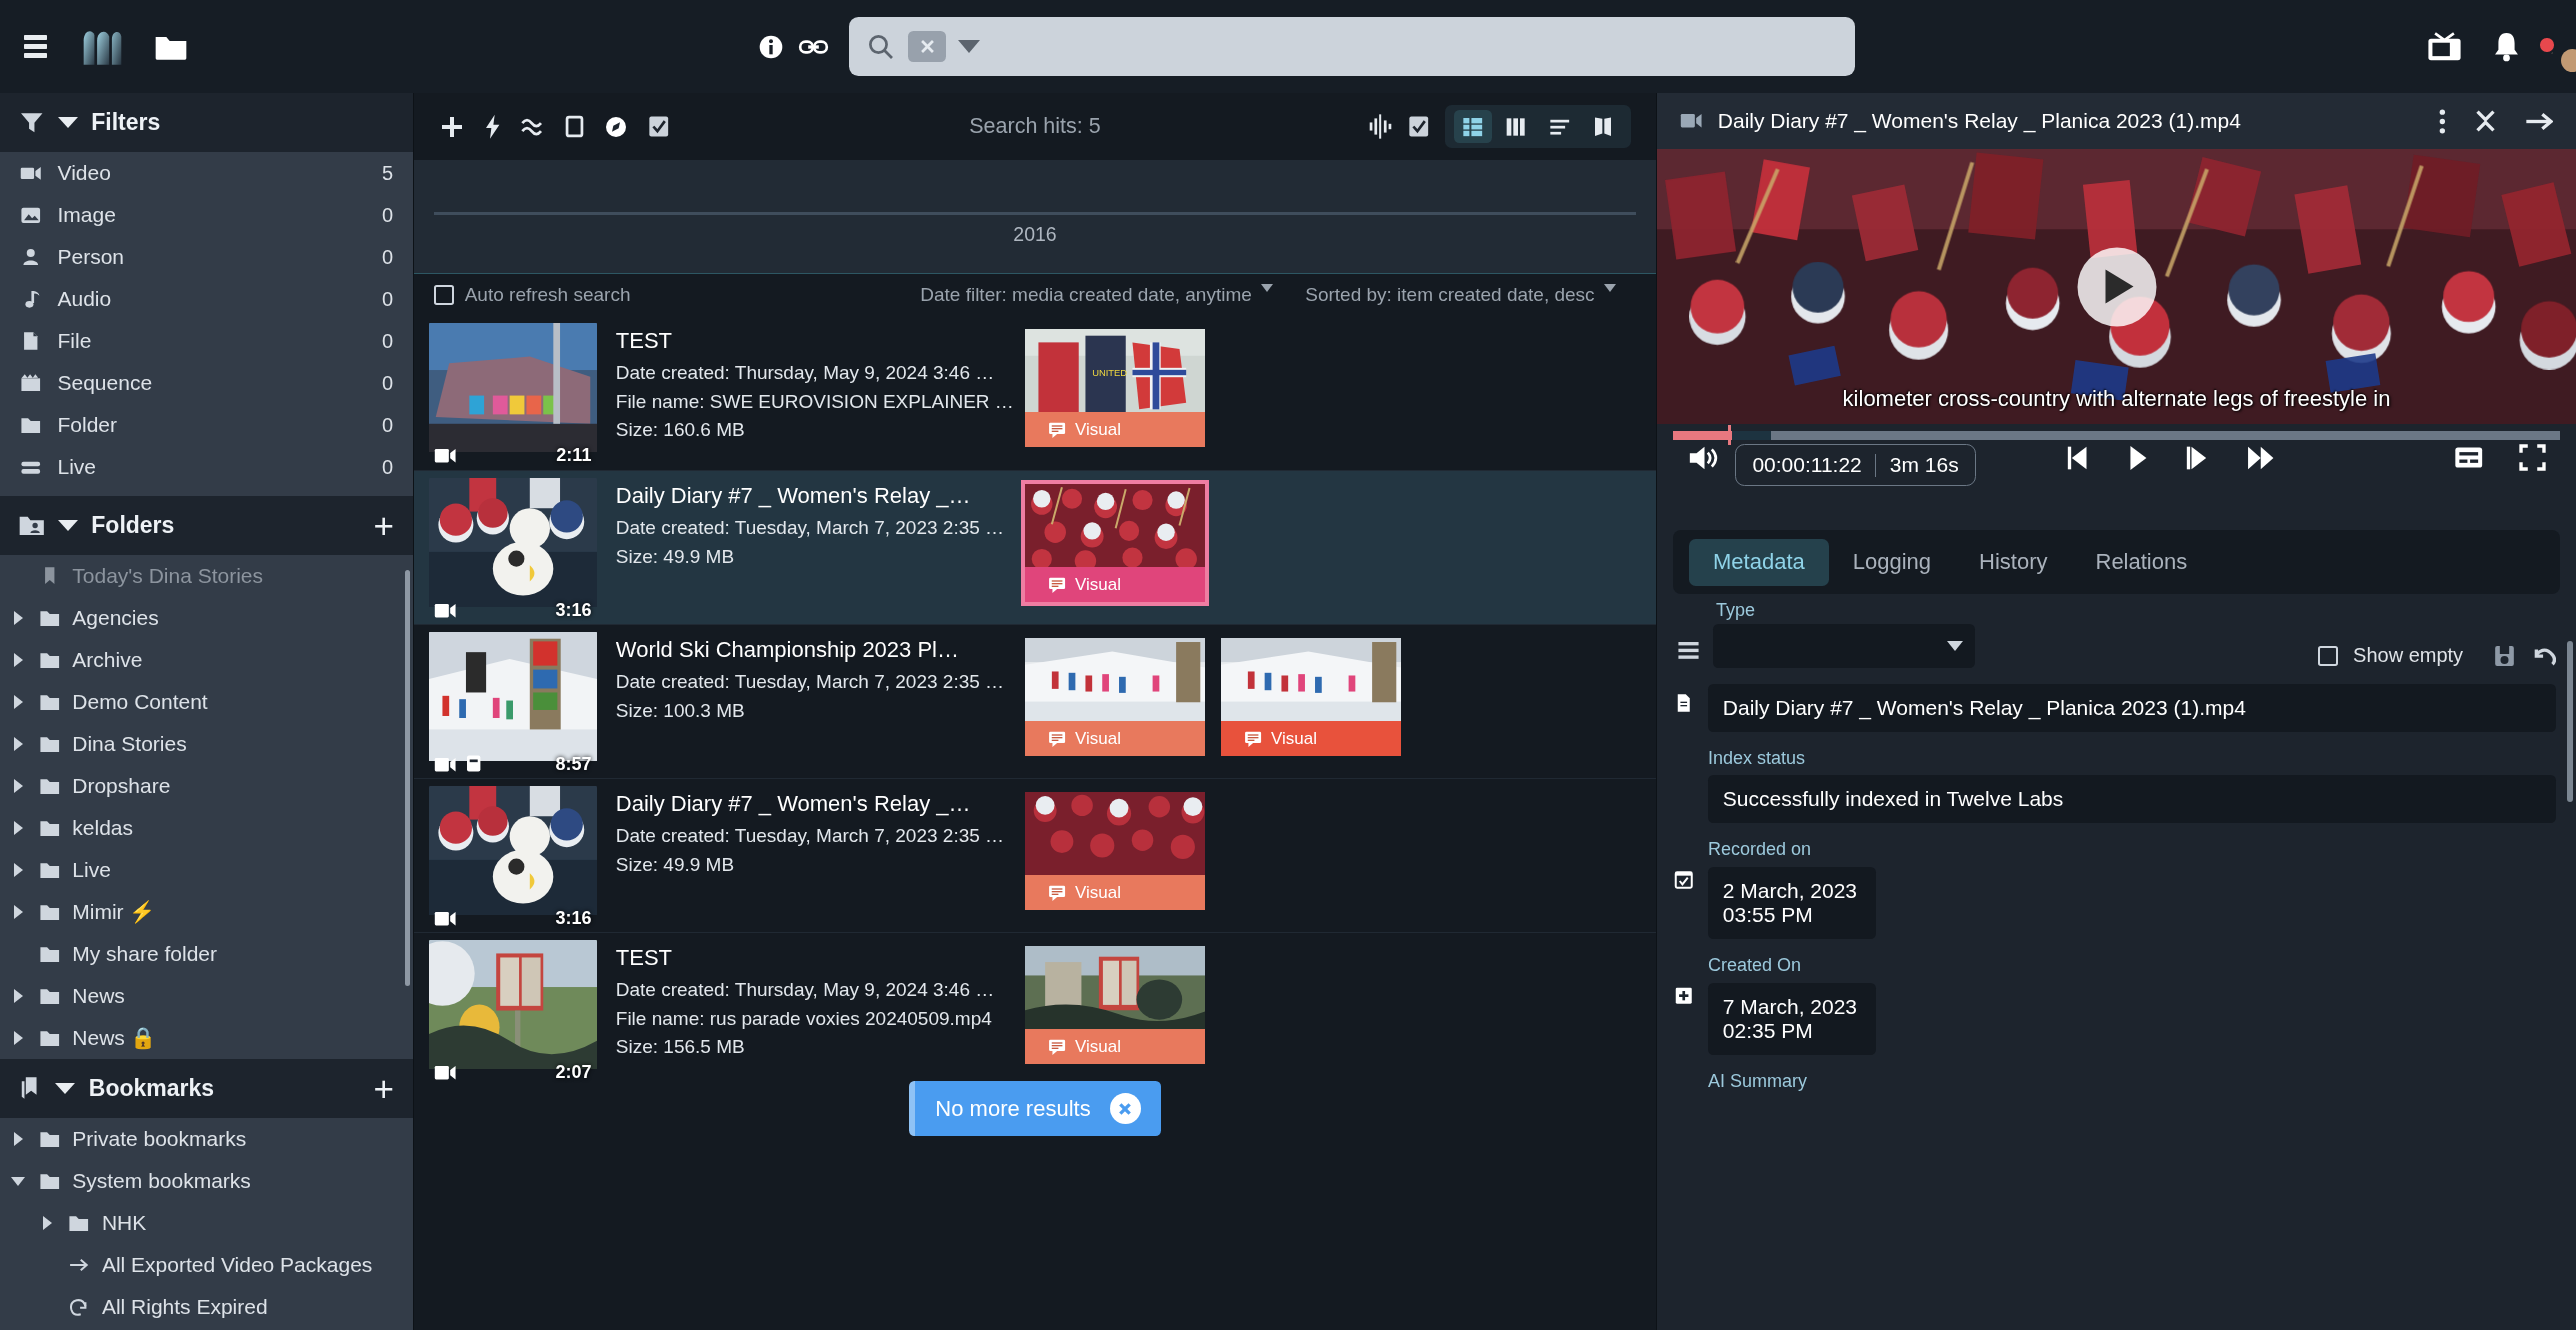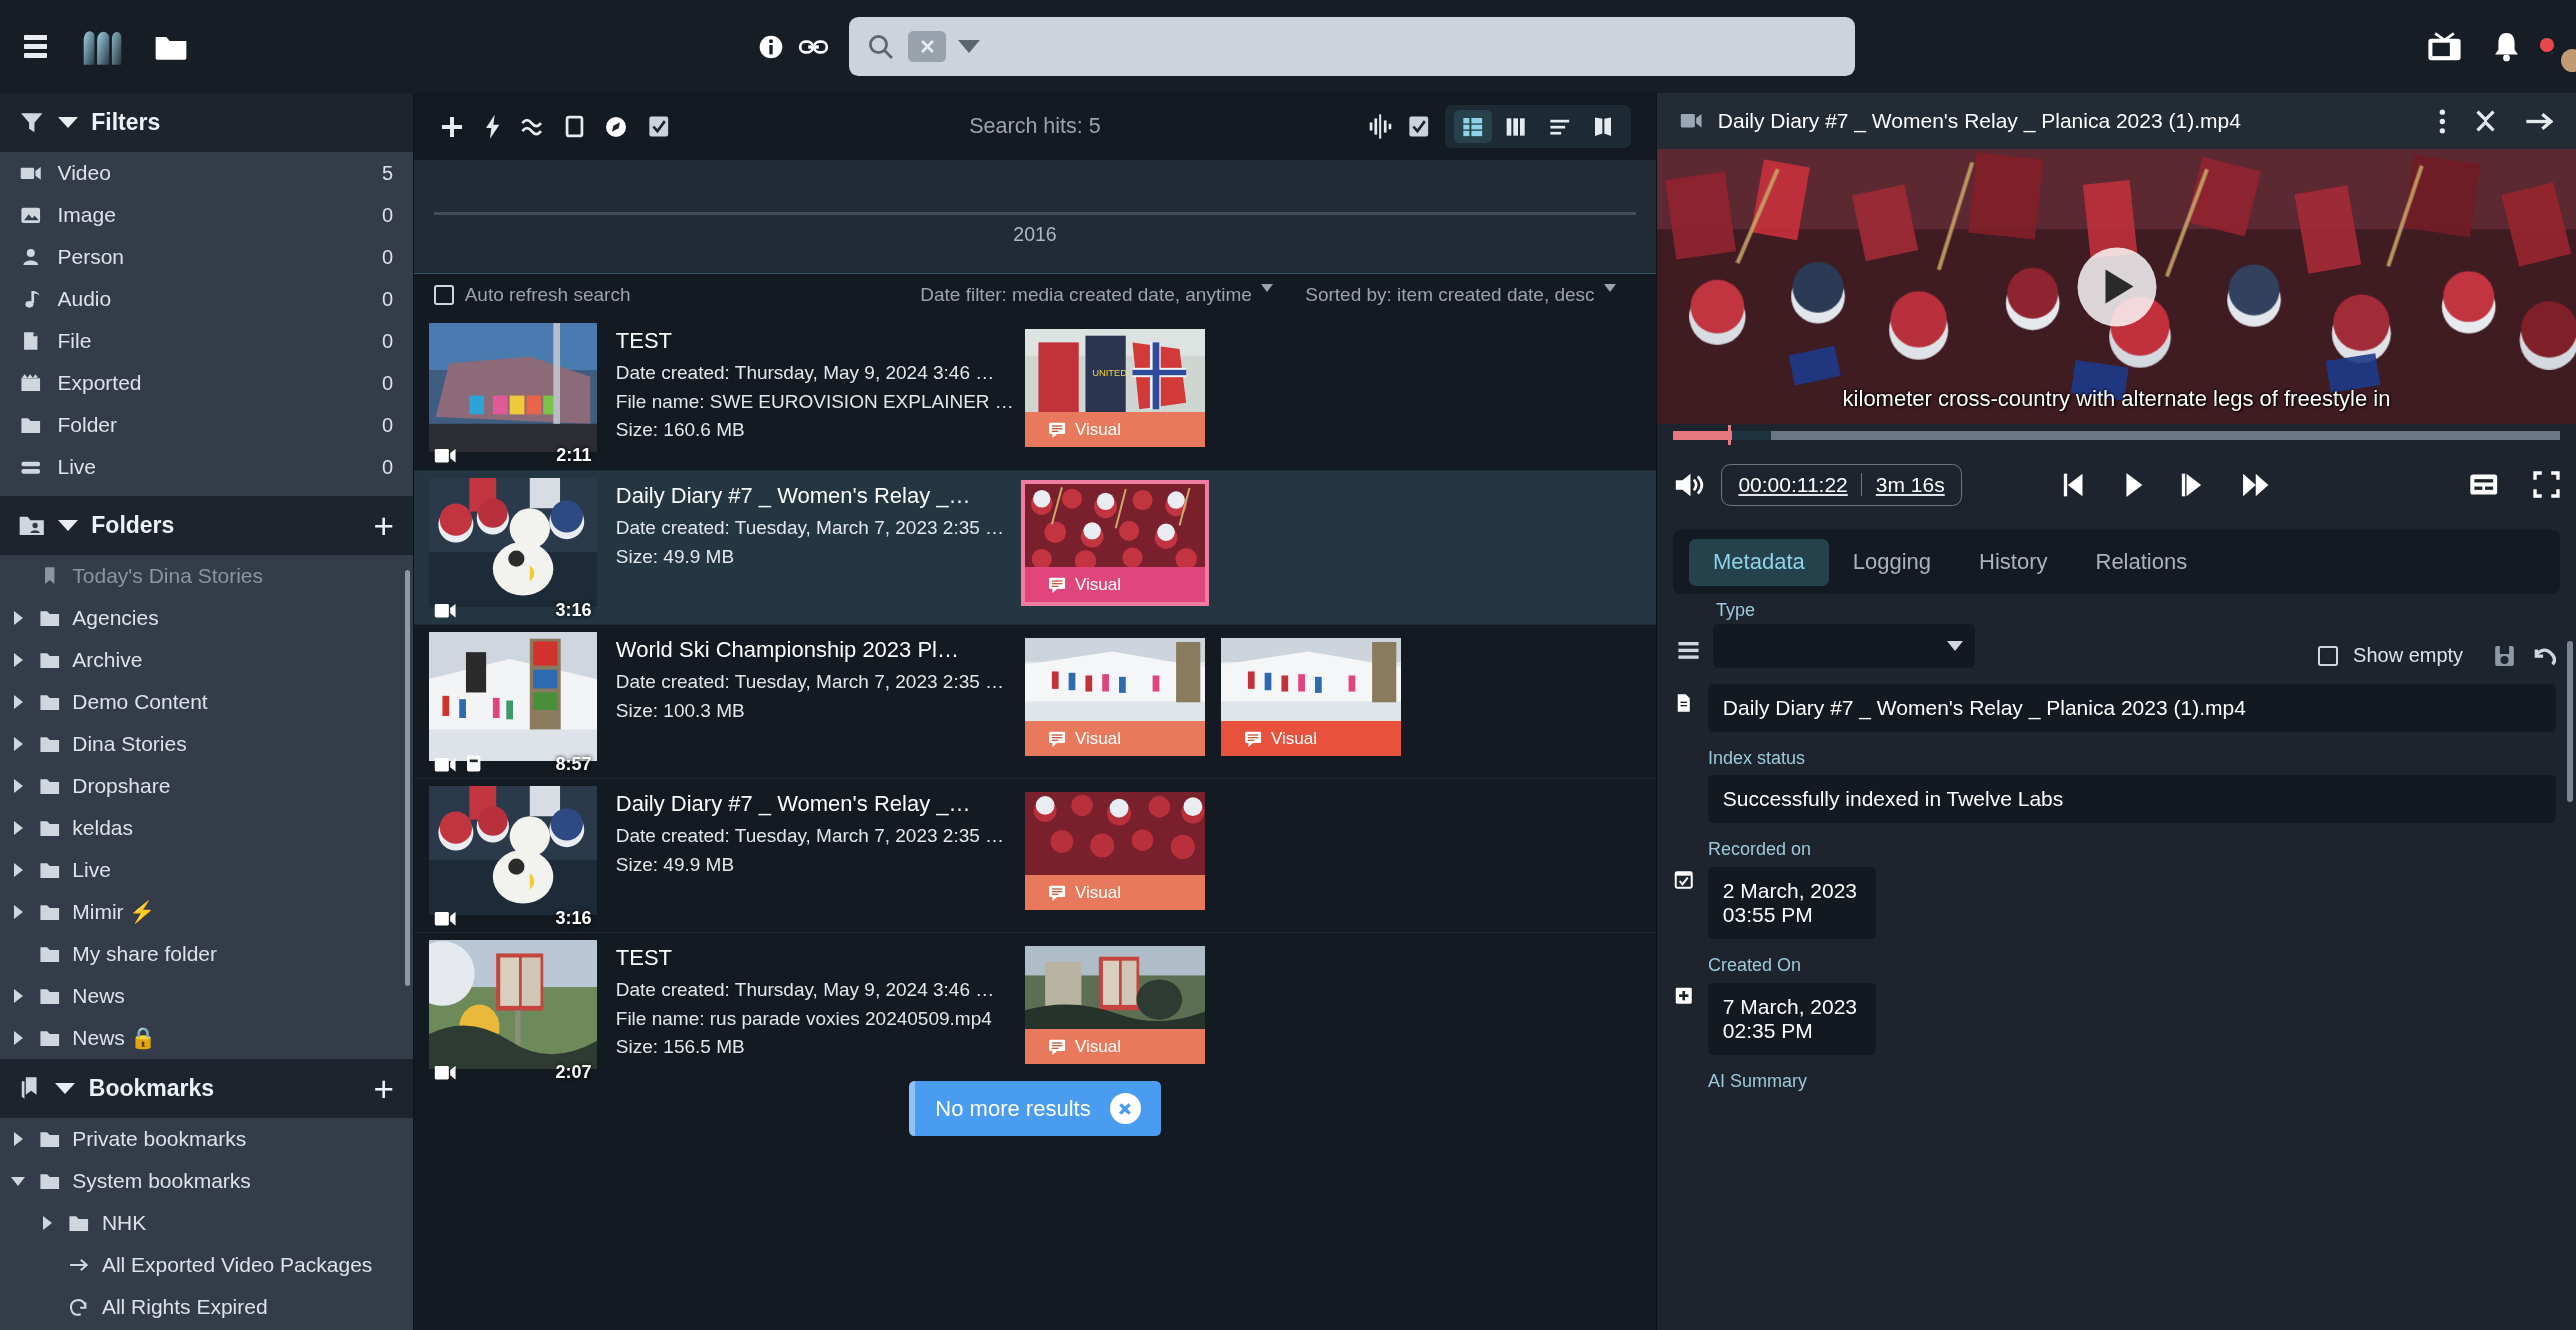--- a/index.html
+++ b/index.html
@@ -122,21 +122,21 @@
      border-left:28px solid #2b2b2b; margin-left:6.7px; }
   .subs { position:absolute; left:0; right:0; bottom: 12px; text-align:center; font-size:22px; color:#fff;
      text-shadow: 1.3px 1.3px 2.7px #000, -0.7px -0.7px 2px #000; }
 
   .scrub { height: 20px; flex:0 0 20px; position:relative; background:#1d242d; padding: 6.7px 16px 0; }
   .scrub .track { position:absolute; left:16px; right:16px; top:6.7px; height:9.4px; background:#6b7785; }
   .scrub .done { position:absolute; left:16px; top:6.7px; width: 59px; height:9.4px; background:#e8787f; }
   .scrub .gap { position:absolute; left:75px; top:6.7px; width: 39px; height:9.4px; background:#1d3340; }
   .scrub .head { position:absolute; left:71px; top:1.3px; width:3.4px; height:20px; background:#e8787f; }
 
-  .pctrls { height: 81px; flex:0 0 81px; display:flex; align-items:center; padding: 0 16px; text-decoration: underline; }
+  .pctrls { height: 81px; flex:0 0 81px; display:flex; align-items:flex-start; padding: 0 30px; }
   .timepill { border:1.3px solid #6b7785; border-radius:9.4px; padding: 8px 16px; display:flex; align-items:center;
      gap: 13.4px; font-size: 21px; color:#fff; margin-left: 17.4px; }
   .timepill .sep { width:1.3px; height:23px; background:#6b7785; }
   .pmid { margin-left:auto; margin-right:auto; display:flex; align-items:center; gap: 35px; }
   .pright { margin-left:auto; display:flex; align-items:center; gap: 35px; }
 
   .tabs { height: 64px; flex:0 0 64px; display:flex; align-items:center; padding: 0 16px; background:#141a21;
      border-radius:8px; margin: 5.4px 16px 0; }
   .tab { padding: 10.7px 24px; font-size: 22px; color:#aab2bc; border-radius:6.7px; }
   .tab.active { background:#25414c; color:#8fd3e8; }
@@ -307,21 +307,21 @@
     <span class="lbl">File</span>
     <span class="cnt">0</span>
   </div>
   <div class="filter-row">
     <span>
               <svg width="21.5" height="20" viewBox="0 0 32 30">
                 <path d="M2 8 h28 v19 H2 Z" fill="#cfd6de"></path>
                 <path d="M2 8 L7 2 l4 5 l4 -5 l4 5 l4 -5 l4 5 Z" fill="#cfd6de"></path>
               </svg>
             </span>
-    <span class="lbl">Exported</span>
+    <span class="lbl">Sequence</span>
     <span class="cnt">0</span>
   </div>
   <div class="filter-row">
     <span>
               <svg width="21.5" height="20" viewBox="0 0 32 30">
                 <path d="M2 5 h10 l4 4 h14 v18 H2 Z" fill="#cfd6de"></path>
               </svg>
             </span>
     <span class="lbl">Folder</span>
     <span class="cnt">0</span>

